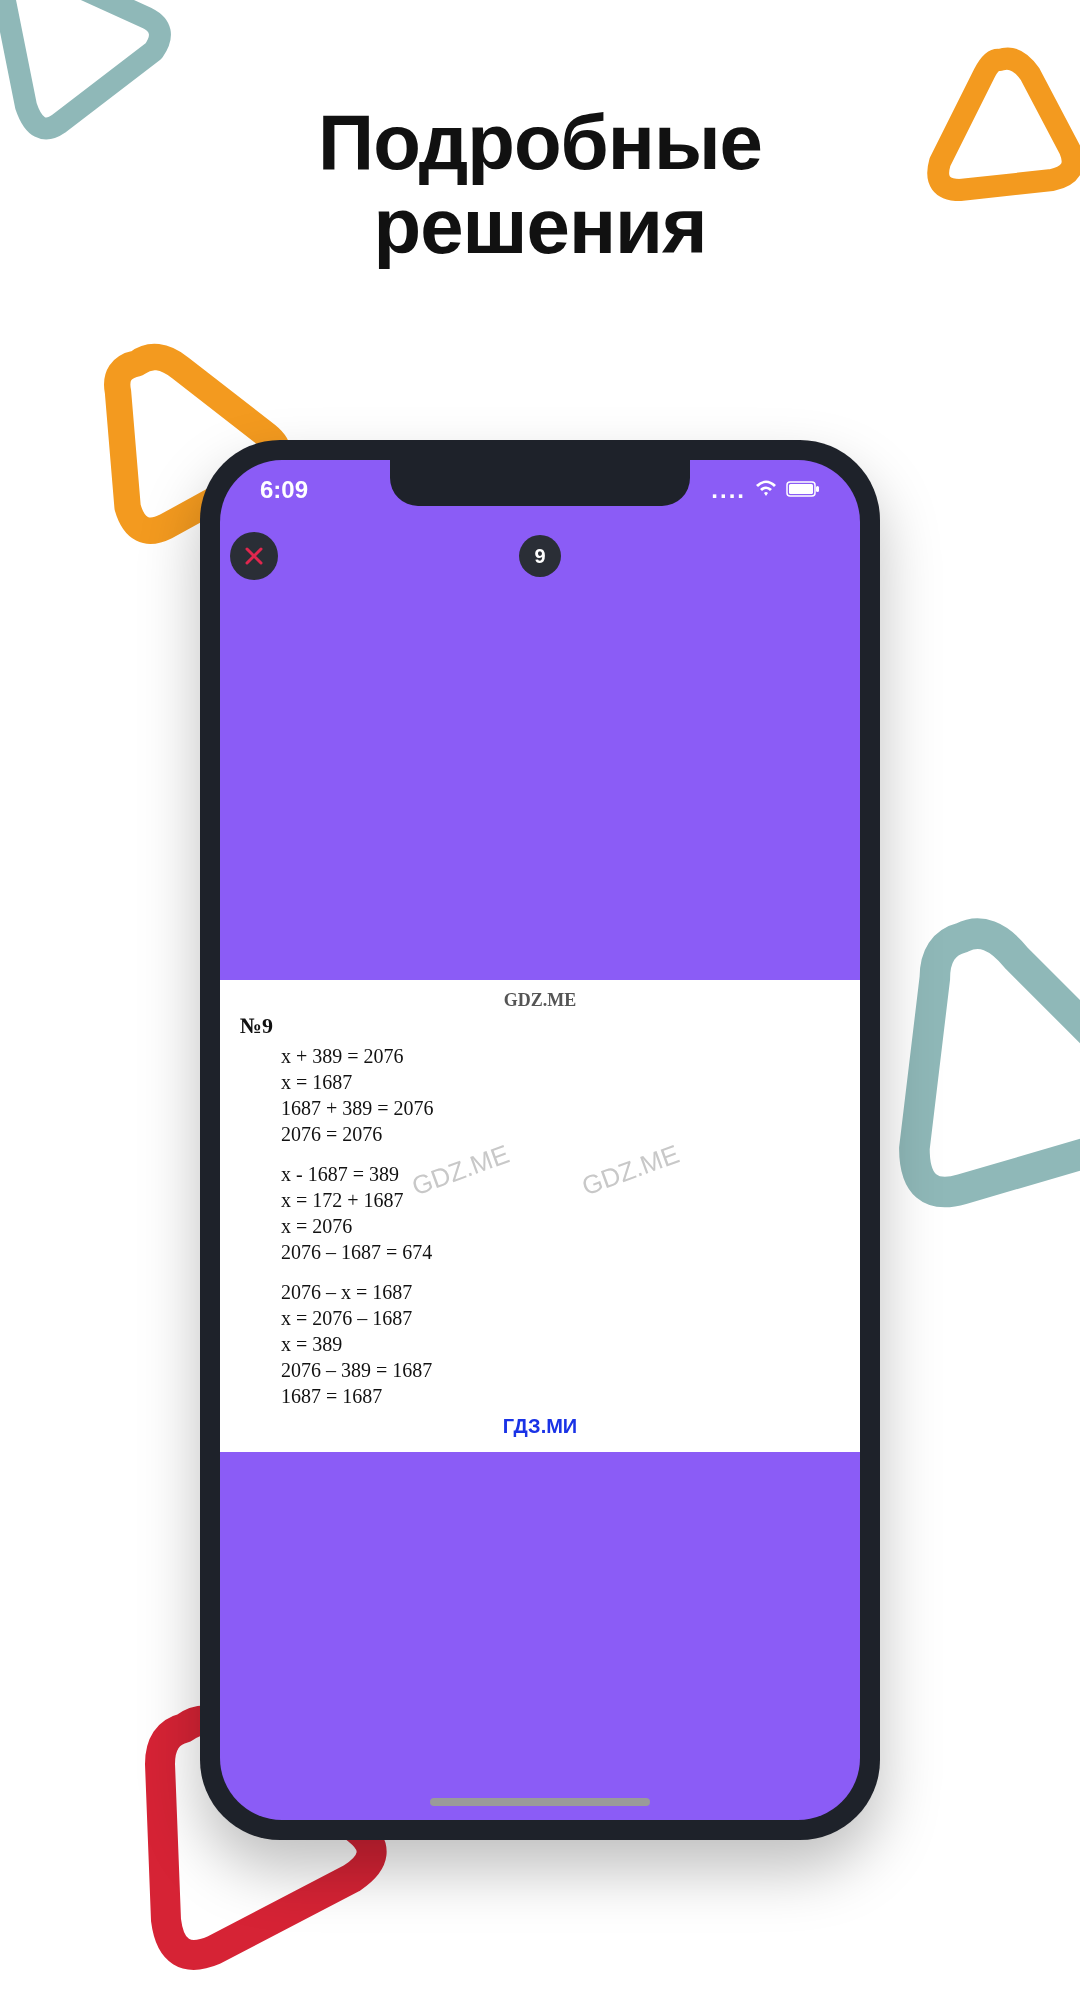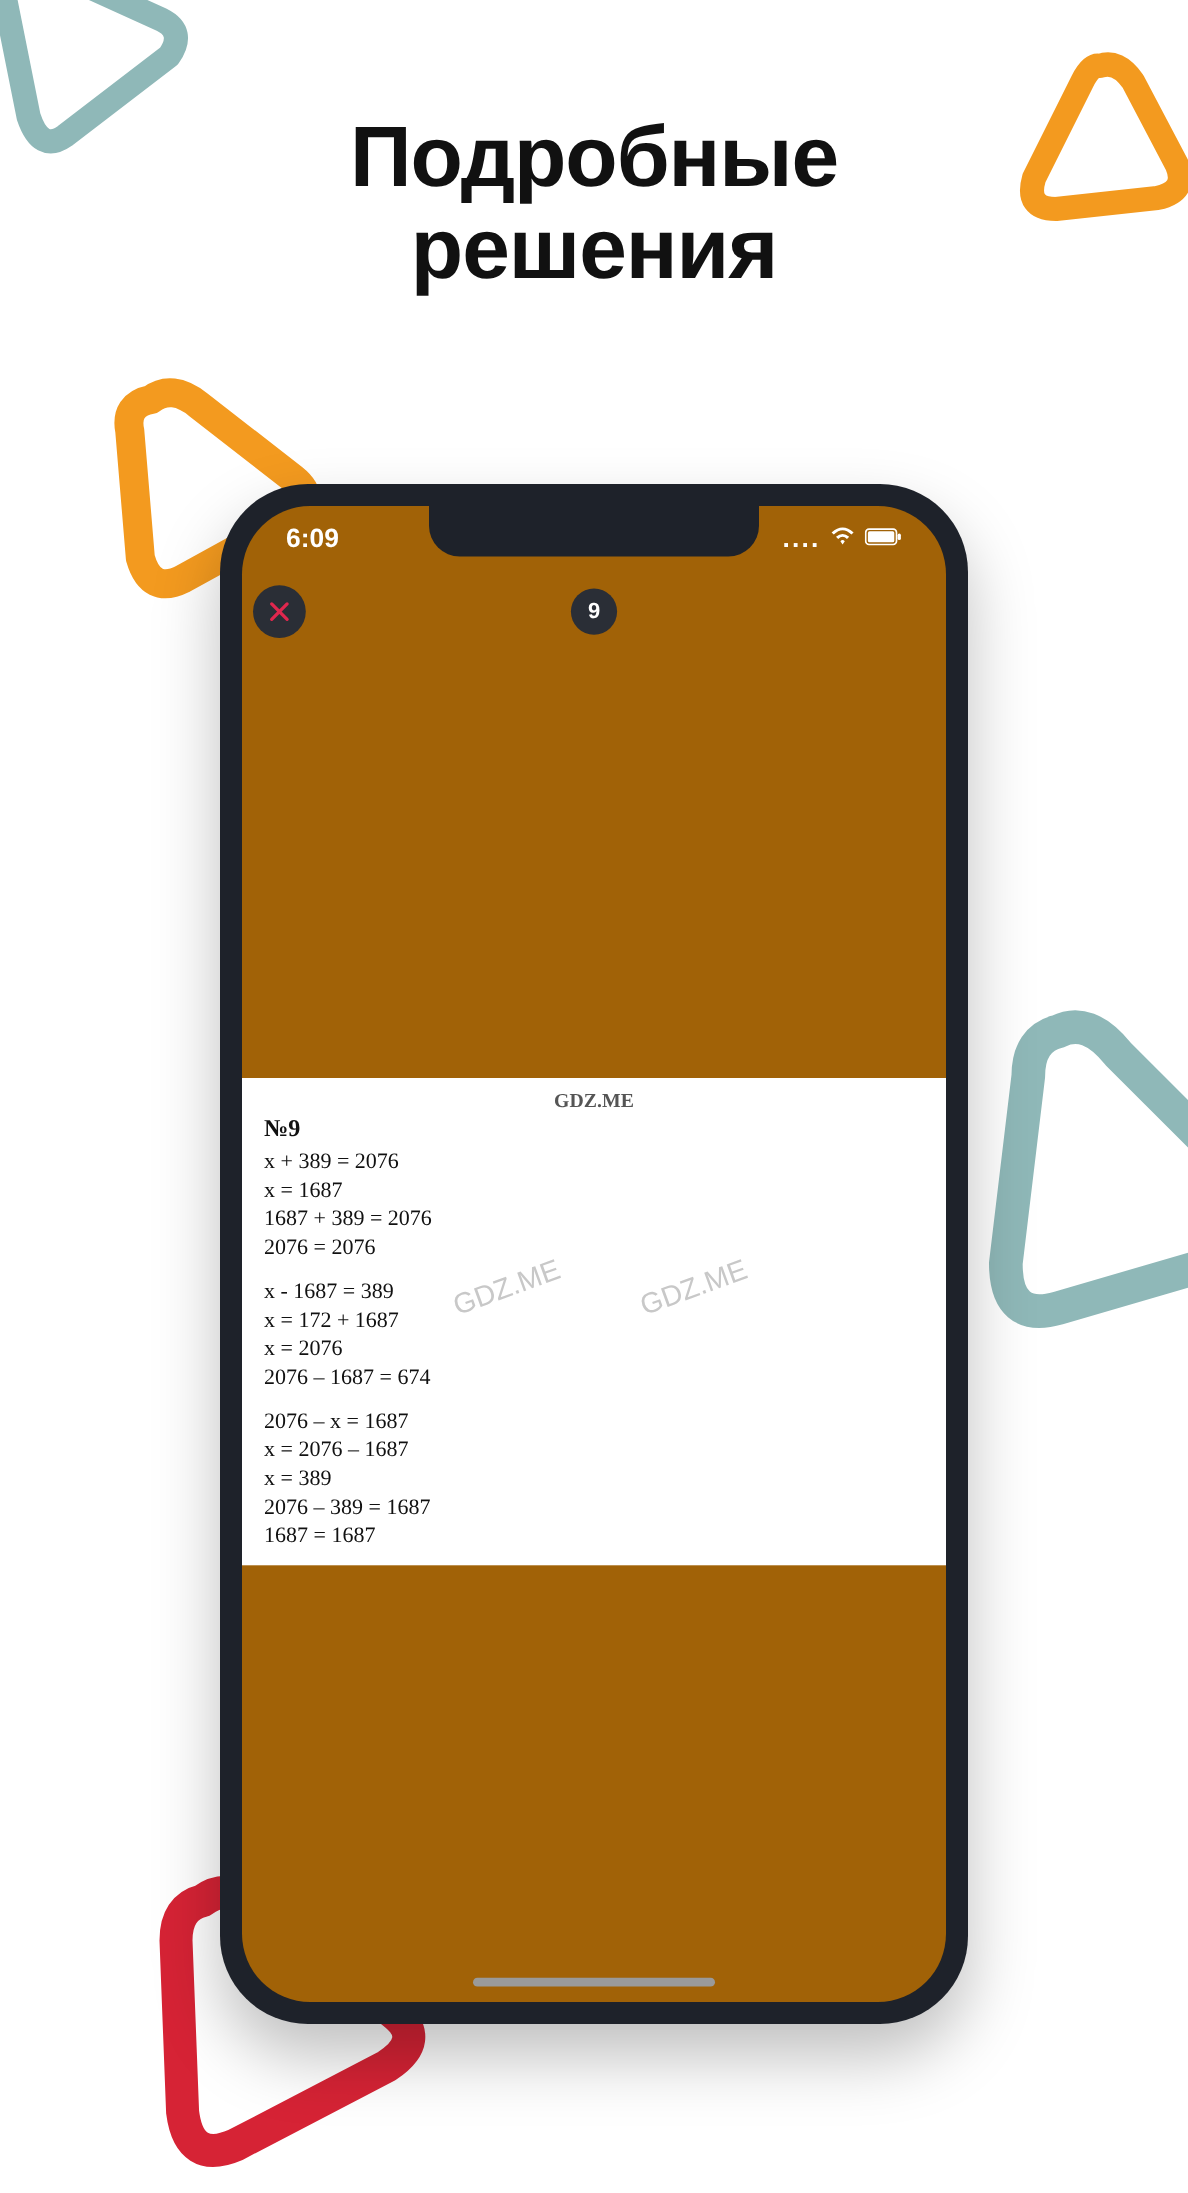--- a/index.html
+++ b/index.html
@@ -36,21 +36,21 @@
     width: 680px;
     height: 1400px;
     background: #1e222a;
     border-radius: 80px;
     padding: 20px;
     box-shadow: 0 30px 60px rgba(0,0,0,0.25);
   }
   .screen {
     width: 100%;
     height: 100%;
-    background: #a16207;
+    background: #8b5cf6;
     border-radius: 62px;
     position: relative;
     overflow: hidden;
   }
   .notch {
     position: absolute;
     top: 0; left: 50%;
     transform: translateX(-50%);
     width: 300px; height: 46px;
     background: #1e222a;
@@ -128,20 +128,21 @@
   }
   .sol-title {
     font-weight: 700;
     font-size: 22px;
     margin-bottom: 4px;
   }
   .sol-line {
     font-size: 20px;
     line-height: 1.3;
     white-space: pre;
+    margin-left: 41px;
   }
   .underline { }
   .block-gap { height: 14px; }
   .footer-brand {
     text-align: center;
     font-weight: 700;
     color: #1a33e6;
     font-size: 20px;
     margin-top: 6px;
     font-family: Arial, sans-serif;
@@ -235,17 +236,18 @@
         </div>
       <div class="block-gap"></div>
       <div id="block3">
           <div class="sol-line">2076 – x = 1687</div>
           <div class="sol-line">x = 2076 – 1687</div>
           <div class="sol-line underline">x = 389</div>
           <div class="sol-line">2076 – 389 = 1687</div>
           <div class="sol-line">1687 = 1687</div>
         </div>
 
+      <div class="footer-brand">ГДЗ.МИ</div>
     </div>
 
     <div class="home-indicator"></div>
   </div>
 </div>
 
 </body></html>

